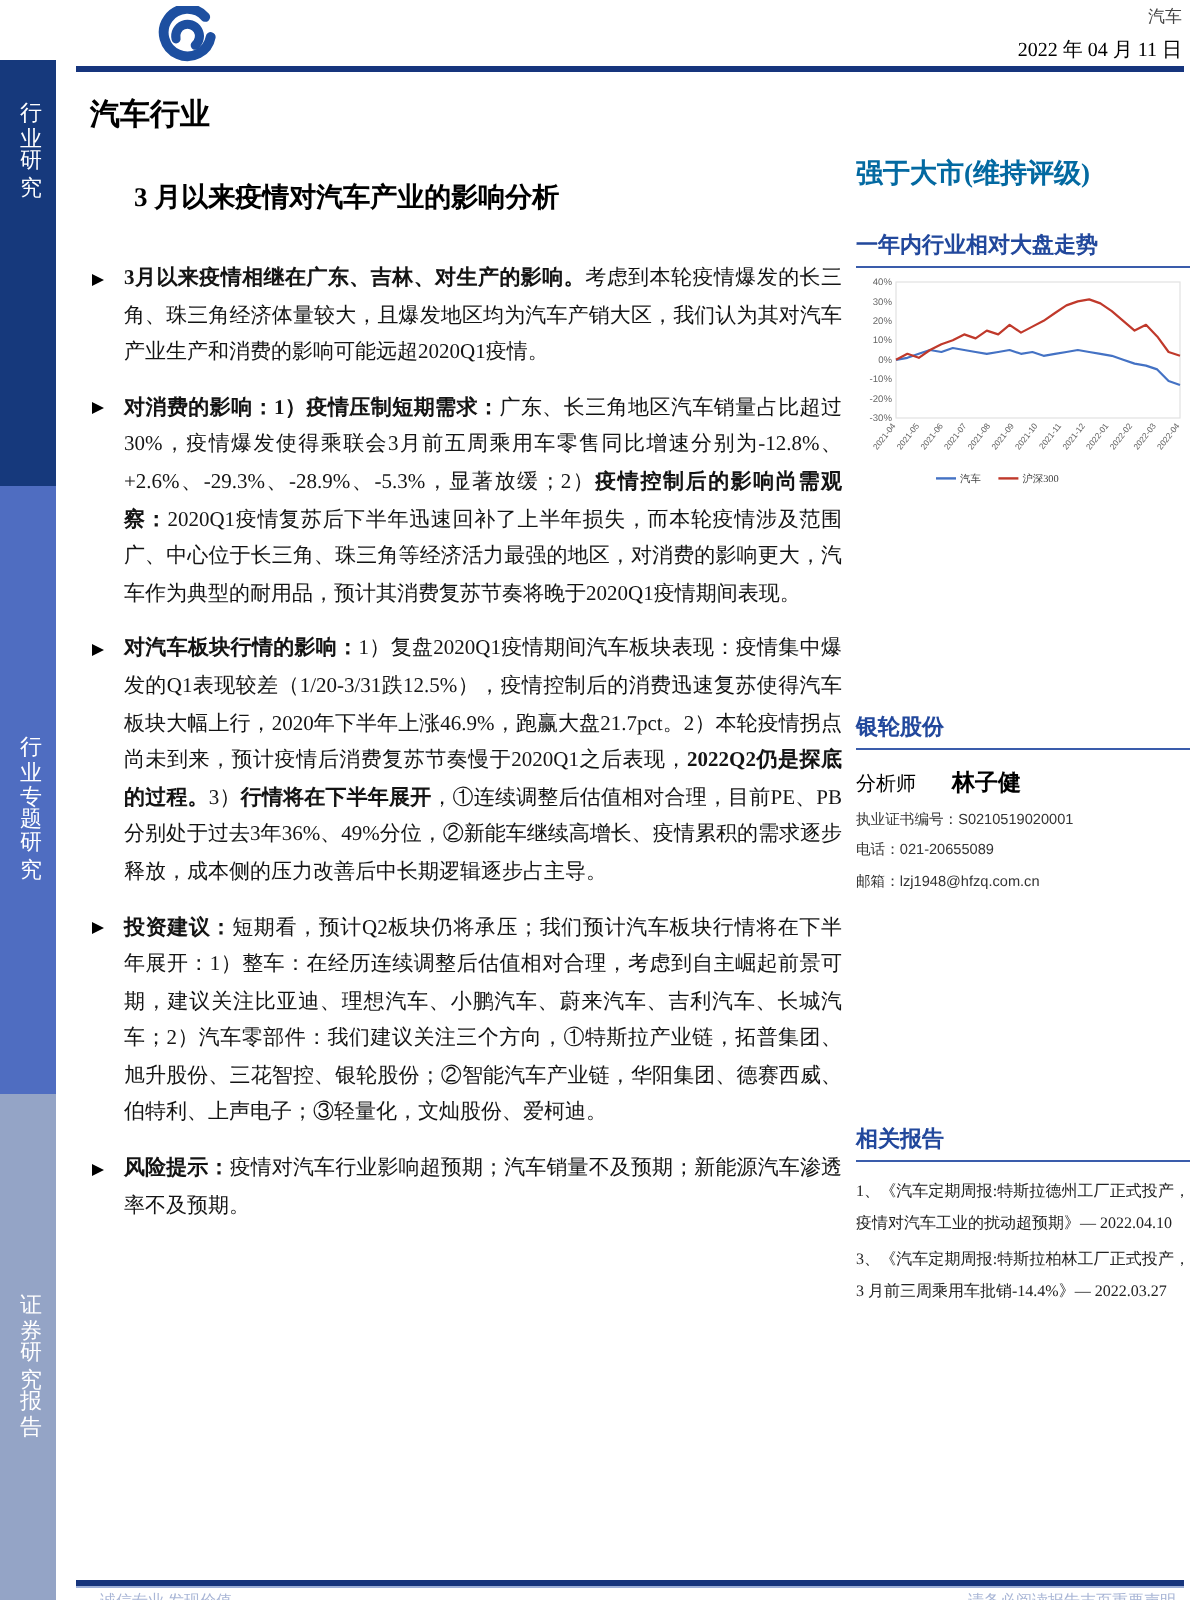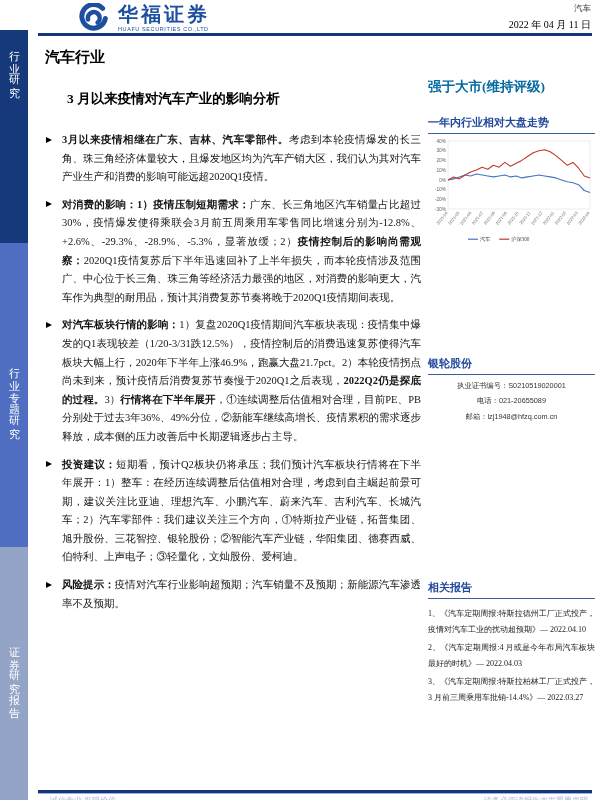--- a/index.html
+++ b/index.html
@@ -43,22 +43,22 @@
   .rail{position:absolute;left:428px;top:0;width:167px;}
   .rating{position:absolute;top:78px;left:0;font-size:13.5px;font-weight:bold;color:#0369a1;white-space:nowrap;}
   .rail-heading{font-size:11px;font-weight:bold;color:#22489c;border-bottom:1.2px solid #3a5cab;
                 padding-bottom:3px;}
   .chart-head{position:absolute;top:115px;left:0;width:167px;}
   .chart-box{position:absolute;top:135px;left:0;width:167px;height:112px;background:#fff;}
   .team-sec{position:absolute;top:356px;left:0;width:167px;}
   .analyst-row{margin-top:9px;font-size:10px;color:#000;}
   .analyst-name{font-size:11.5px;font-weight:bold;margin-left:18px;}
   .contact-line{font-size:7.3px;color:#333;margin-top:5.5px;
-                font-family:"Liberation Sans","DejaVu Sans",sans-serif;text-align:center;}
-  .reports-sec{position:absolute;top:580px;left:0;width:167px;}
+                font-family:"Liberation Sans","DejaVu Sans",sans-serif;}
+  .reports-sec{position:absolute;top:562px;left:0;width:167px;}
   #reports{margin-top:7px;}
   .report-item{font-size:8px;line-height:15.5px;color:#222;margin-bottom:3px;text-align:justify;}
 
   
   .footer-rule{position:absolute;left:38px;top:790px;width:554px;height:0;
                border-top:3px solid #16357d;border-bottom:1px solid #9db0d8;}
   .footer-left{position:absolute;left:50px;top:795px;font-size:8px;color:#a9b6d6;}
   .footer-right{position:absolute;right:12px;top:795px;font-size:8px;color:#a9b6d6;}
 </style>
 </head>
@@ -76,36 +76,32 @@
     <div class="seg seg3">
       <span class="vtext">证券研究报告</span>
     </div>
   </aside>
 
   <div class="logo">
     <svg width="37" height="31" viewBox="0 0 40 34">
       <path d="M30 6 A13 13 0 1 0 33 17" fill="none" stroke="#1d4fa0" stroke-width="5.4" stroke-linecap="round"></path>
       <path d="M14 18 A6.5 6.5 0 1 1 24.5 21.5" fill="none" stroke="#1d4fa0" stroke-width="5" stroke-linecap="round"></path>
     </svg>
-    <div class="brandtext">
-      <div class="brand-cn">华福证券</div>
-      <div class="brand-en">HUAFU SECURITIES CO.,LTD</div>
-    </div>
   </div>
   <div class="header-right">
     <div class="industry-tag">汽车</div>
     <div class="report-date">2022 年 04 月 11 日</div>
   </div>
   <div class="header-rule"></div>
 
   <main class="main-col">
     <h1 class="doc-title">汽车行业</h1>
     <h2 class="doc-subtitle">3 月以来疫情对汽车产业的影响分析</h2>
     <div id="paragraphs">
-        <div class="para"><span class="bullet"></span><span class="b">3月以来疫情相继在广东、吉林、汽车零部件。</span><span>考虑到本轮疫情爆发的长三角、珠三角经济体量较大，且爆发地区均为汽车产销大区，我们认为其对汽车产业生产和消费的影响可能远超2020Q1疫情。</span></div>
+        <div class="para"><span class="bullet"></span><span class="b">3月以来疫情相继在广东、吉林、对生产的影响。</span><span>考虑到本轮疫情爆发的长三角、珠三角经济体量较大，且爆发地区均为汽车产销大区，我们认为其对汽车产业生产和消费的影响可能远超2020Q1疫情。</span></div>
         <div class="para"><span class="bullet"></span><span class="b">对消费的影响：1）疫情压制短期需求：</span><span>广东、长三角地区汽车销量占比超过30%，疫情爆发使得乘联会3月前五周乘用车零售同比增速分别为-12.8%、+2.6%、-29.3%、-28.9%、-5.3%，显著放缓；2）</span><span class="b">疫情控制后的影响尚需观察：</span><span>2020Q1疫情复苏后下半年迅速回补了上半年损失，而本轮疫情涉及范围广、中心位于长三角、珠三角等经济活力最强的地区，对消费的影响更大，汽车作为典型的耐用品，预计其消费复苏节奏将晚于2020Q1疫情期间表现。</span></div>
         <div class="para"><span class="bullet"></span><span class="b">对汽车板块行情的影响：</span><span>1）复盘2020Q1疫情期间汽车板块表现：疫情集中爆发的Q1表现较差（1/20-3/31跌12.5%），疫情控制后的消费迅速复苏使得汽车板块大幅上行，2020年下半年上涨46.9%，跑赢大盘21.7pct。2）本轮疫情拐点尚未到来，预计疫情后消费复苏节奏慢于2020Q1之后表现，</span><span class="b">2022Q2仍是探底的过程。</span><span>3）</span><span class="b">行情将在下半年展开</span><span>，①连续调整后估值相对合理，目前PE、PB分别处于过去3年36%、49%分位，②新能车继续高增长、疫情累积的需求逐步释放，成本侧的压力改善后中长期逻辑逐步占主导。</span></div>
         <div class="para"><span class="bullet"></span><span class="b">投资建议：</span><span>短期看，预计Q2板块仍将承压；我们预计汽车板块行情将在下半年展开：1）整车：在经历连续调整后估值相对合理，考虑到自主崛起前景可期，建议关注比亚迪、理想汽车、小鹏汽车、蔚来汽车、吉利汽车、长城汽车；2）汽车零部件：我们建议关注三个方向，①特斯拉产业链，拓普集团、旭升股份、三花智控、银轮股份；②智能汽车产业链，华阳集团、德赛西威、伯特利、上声电子；③轻量化，文灿股份、爱柯迪。</span></div>
         <div class="para"><span class="bullet"></span><span class="b">风险提示：</span><span>疫情对汽车行业影响超预期；汽车销量不及预期；新能源汽车渗透率不及预期。</span></div>
       </div>
   </main>
 
   <aside class="rail">
     <div class="rating">强于大市(维持评级)</div>
 
@@ -138,30 +134,32 @@
           <polyline points="20.0,44.9 25.7,43.9 31.4,41.9 37.0,40.0 42.7,41.0 48.4,39.0 54.1,40.0 59.8,41.0 65.4,41.9 71.1,41.0 76.8,40.0 82.5,41.9 88.2,41.0 93.8,42.9 99.5,41.9 105.2,41.0 110.9,40.0 116.6,41.0 122.2,41.9 127.9,42.9 133.6,44.9 139.3,46.8 145.0,47.8 150.6,49.7 156.3,55.5 162.0,57.5" fill="none" stroke="#4472c4" stroke-width="1.1" stroke-linejoin="round"></polyline>
           <polyline points="20.0,44.9 25.7,41.9 31.4,43.9 37.0,40.0 42.7,37.1 48.4,35.1 54.1,32.2 59.8,34.2 65.4,30.3 71.1,32.2 76.8,27.4 82.5,31.3 88.2,28.3 93.8,25.4 99.5,21.5 105.2,17.7 110.9,15.7 116.6,14.7 122.2,16.7 127.9,20.6 133.6,25.4 139.3,30.3 145.0,27.4 150.6,33.2 156.3,41.0 162.0,42.9" fill="none" stroke="#c0392b" stroke-width="1.1" stroke-linejoin="round"></polyline>
           <line x1="40" y1="104.2" x2="50" y2="104.2" stroke="#4472c4" stroke-width="1.2"></line>
           <text x="52" y="106" font-size="5.2" fill="#444">汽车</text>
           <line x1="71.2" y1="104.2" x2="81.2" y2="104.2" stroke="#c0392b" stroke-width="1.2"></line>
           <text x="83.2" y="106" font-size="5.2" fill="#444">沪深300</text>
         </svg></div>
 
     <section class="team-sec">
       <div class="rail-heading">银轮股份</div>
+      <div class="analyst-row">
+        <span>分析师</span><span class="analyst-name">林子健</span>
+      </div>
       <div class="contact-line">执业证书编号：S0210519020001</div>
       <div class="contact-line">电话：021-20655089</div>
       <div class="contact-line">邮箱：lzj1948@hfzq.com.cn</div>
     </section>
 
     <section class="reports-sec">
       <div class="rail-heading">相关报告</div>
       <div id="reports">
           <div class="report-item">1、《汽车定期周报:特斯拉德州工厂正式投产，疫情对汽车工业的扰动超预期》— 2022.04.10</div>
-          <div class="report-item">2、《汽车定期周报:4 月或是今年布局汽车板块最好的时机》— 2022.04.03</div>
           <div class="report-item">3、《汽车定期周报:特斯拉柏林工厂正式投产，3 月前三周乘用车批销-14.4%》— 2022.03.27</div>
         </div>
     </section>
   </aside>
 
   <div class="footer-rule"></div>
   <div class="footer-left">诚信专业 发现价值</div>
   <div class="footer-right">请务必阅读报告末页重要声明</div>
 
 </div>

